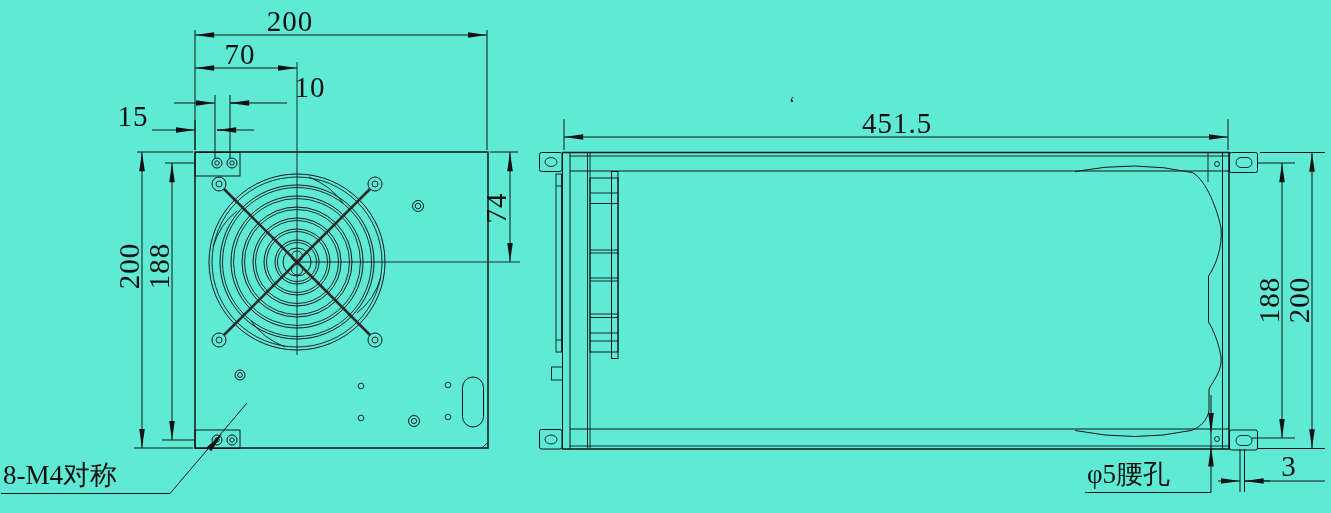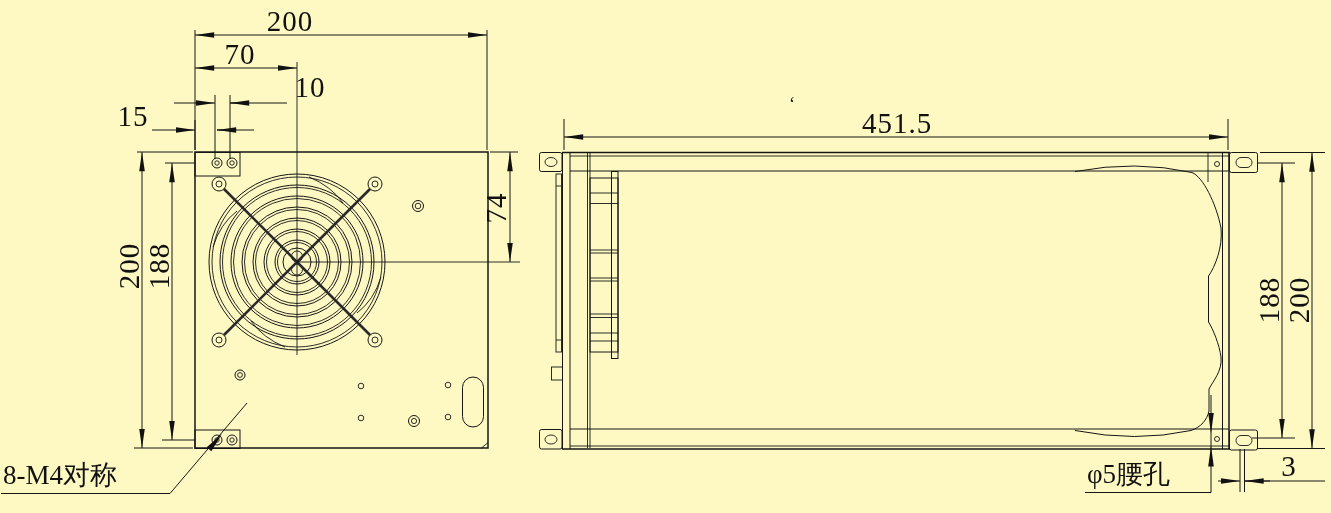--- a/index.html
+++ b/index.html
@@ -1,16 +1,16 @@
 <!DOCTYPE html>
 <html><head>
 <meta charset="utf-8">
 <style>
   html,body{margin:0;padding:0;background:#ffffff;}
-  .canvas{position:relative;width:1331px;height:513px;background:#fef9c3;overflow:hidden;}
+  .canvas{position:relative;width:1331px;height:513px;background:#5eead4;overflow:hidden;}
   svg{display:block;}
   .ln{stroke:#161616;fill:none;stroke-width:1;}
   .ln14{stroke:#161616;fill:none;stroke-width:1.5;}
   .ln09{stroke:#161616;fill:none;stroke-width:0.9;}
   .strut{stroke:#2a2a2a;fill:none;stroke-width:2.6;}
   .dim{stroke:#161616;fill:none;stroke-width:1;}
   .dnum{font-family:"Liberation Serif","DejaVu Serif",serif;font-size:29px;fill:#111;letter-spacing:1px;}
   .dcjk{font-family:"Liberation Serif","DejaVu Serif",serif;font-size:27px;fill:#111;}
   .tiny{font-family:"Liberation Serif","DejaVu Serif",serif;font-size:18px;fill:#111;}
 </style>

